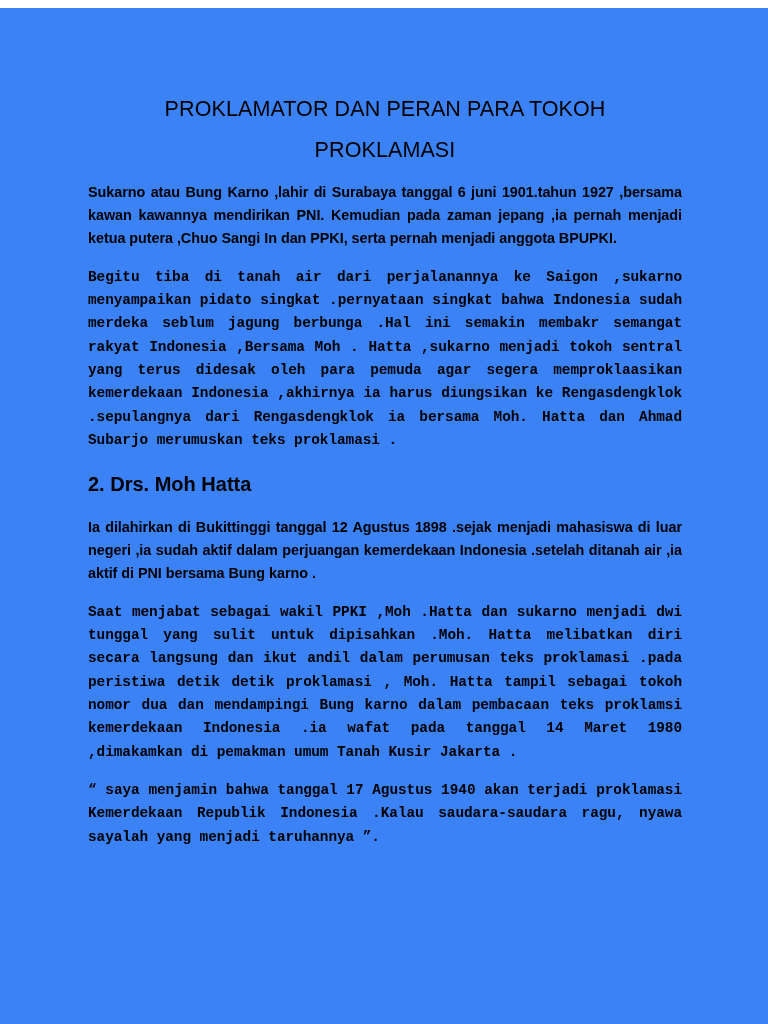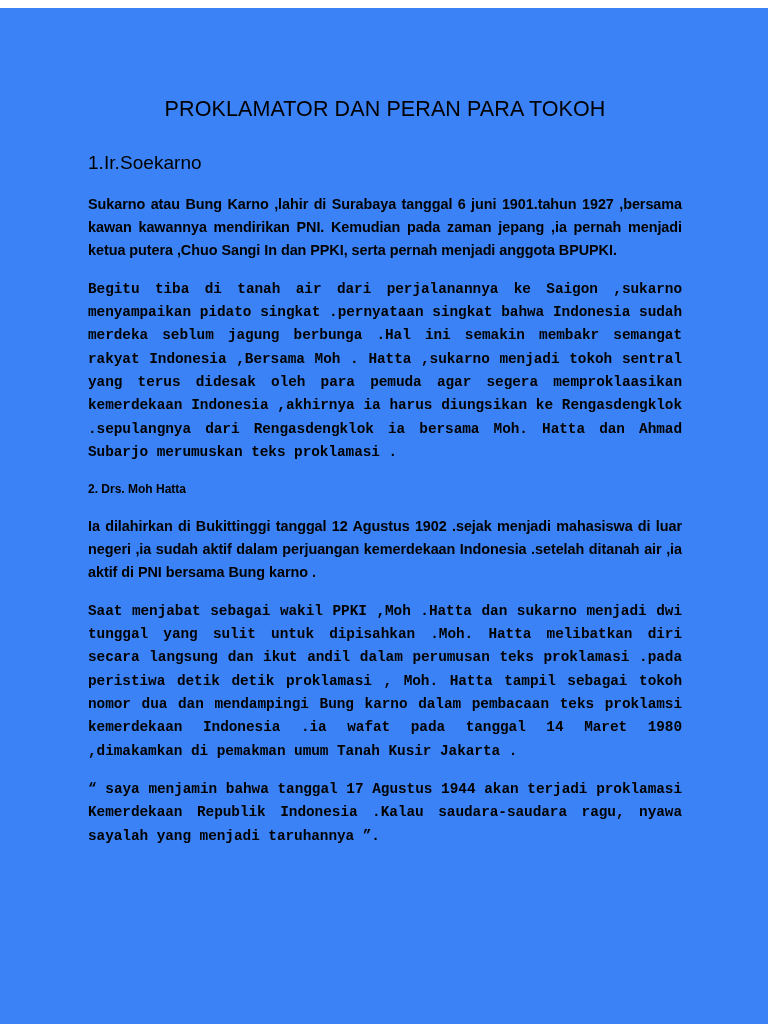--- a/index.html
+++ b/index.html
@@ -62,50 +62,50 @@
     text-justify: inter-word;
     margin: 0;
     padding: 0;
     letter-spacing: -0.05px;
   }
   .para + .para { margin-top: 15px; font-family: Liberation Mono, monospace; }
   .para-first { margin-top: 17px; }
 
   
   .subheading {
-    font-size: 12px;
+    font-size: 20px;
     font-weight: 600;
     line-height: 1.62;
     text-align: left;
     margin: 0;
     padding: 0;
     margin-top: 16px;
   }
   .para-after-sub { margin-top: 15px; }
   .para-quote { margin-top: 15px; }
 </style>
 </head>
 <body>
 
 <div class="page">
   <div class="content">
 
     <h1 class="doc-title title-1">PROKLAMATOR DAN PERAN PARA TOKOH</h1>
 
+    <h1 class="doc-title title-2">PROKLAMASI</h1>
 
-    <h2 class="section-heading heading-soekarno">1.Ir.Soekarno</h2>
 
     <p class="para para-first">Sukarno atau Bung Karno ,lahir di Surabaya tanggal 6 juni 1901.tahun 1927 ,bersama kawan kawannya mendirikan PNI. Kemudian pada zaman jepang ,ia pernah menjadi ketua putera ,Chuo Sangi In dan PPKI, serta pernah menjadi anggota BPUPKI.</p>
 
     <p class="para">Begitu tiba di tanah air dari perjalanannya ke Saigon ,sukarno menyampaikan pidato singkat .pernyataan singkat bahwa Indonesia sudah merdeka seblum jagung berbunga .Hal ini semakin membakr semangat rakyat Indonesia ,Bersama Moh . Hatta ,sukarno menjadi tokoh sentral yang terus didesak oleh para pemuda agar segera memproklaasikan kemerdekaan Indonesia ,akhirnya ia harus diungsikan ke Rengasdengklok .sepulangnya dari Rengasdengklok ia bersama Moh. Hatta dan Ahmad Subarjo merumuskan teks proklamasi .</p>
 
 
     <p class="subheading">2. Drs. Moh Hatta</p>
 
-    <p class="para para-after-sub">Ia dilahirkan di Bukittinggi tanggal 12 Agustus 1902 .sejak menjadi mahasiswa di luar negeri ,ia sudah aktif dalam perjuangan kemerdekaan Indonesia .setelah ditanah air ,ia aktif di PNI bersama Bung karno .</p>
+    <p class="para para-after-sub">Ia dilahirkan di Bukittinggi tanggal 12 Agustus 1898 .sejak menjadi mahasiswa di luar negeri ,ia sudah aktif dalam perjuangan kemerdekaan Indonesia .setelah ditanah air ,ia aktif di PNI bersama Bung karno .</p>
 
     <p class="para">Saat menjabat sebagai wakil PPKI ,Moh .Hatta dan sukarno menjadi dwi tunggal yang sulit untuk dipisahkan .Moh. Hatta melibatkan diri secara langsung dan ikut andil dalam perumusan teks proklamasi .pada peristiwa detik detik proklamasi , Moh. Hatta tampil sebagai tokoh nomor dua dan mendampingi Bung karno dalam pembacaan teks proklamsi kemerdekaan Indonesia .ia wafat pada tanggal 14 Maret 1980 ,dimakamkan di pemakman umum Tanah Kusir Jakarta .</p>
 
 
-    <p class="para para-quote">“ saya menjamin bahwa tanggal 17 Agustus 1944 akan terjadi proklamasi Kemerdekaan Republik Indonesia .Kalau saudara-saudara ragu, nyawa sayalah yang menjadi taruhannya ”.</p>
+    <p class="para para-quote">“ saya menjamin bahwa tanggal 17 Agustus 1940 akan terjadi proklamasi Kemerdekaan Republik Indonesia .Kalau saudara-saudara ragu, nyawa sayalah yang menjadi taruhannya ”.</p>
 
   </div>
 </div>
 
 </body></html>

